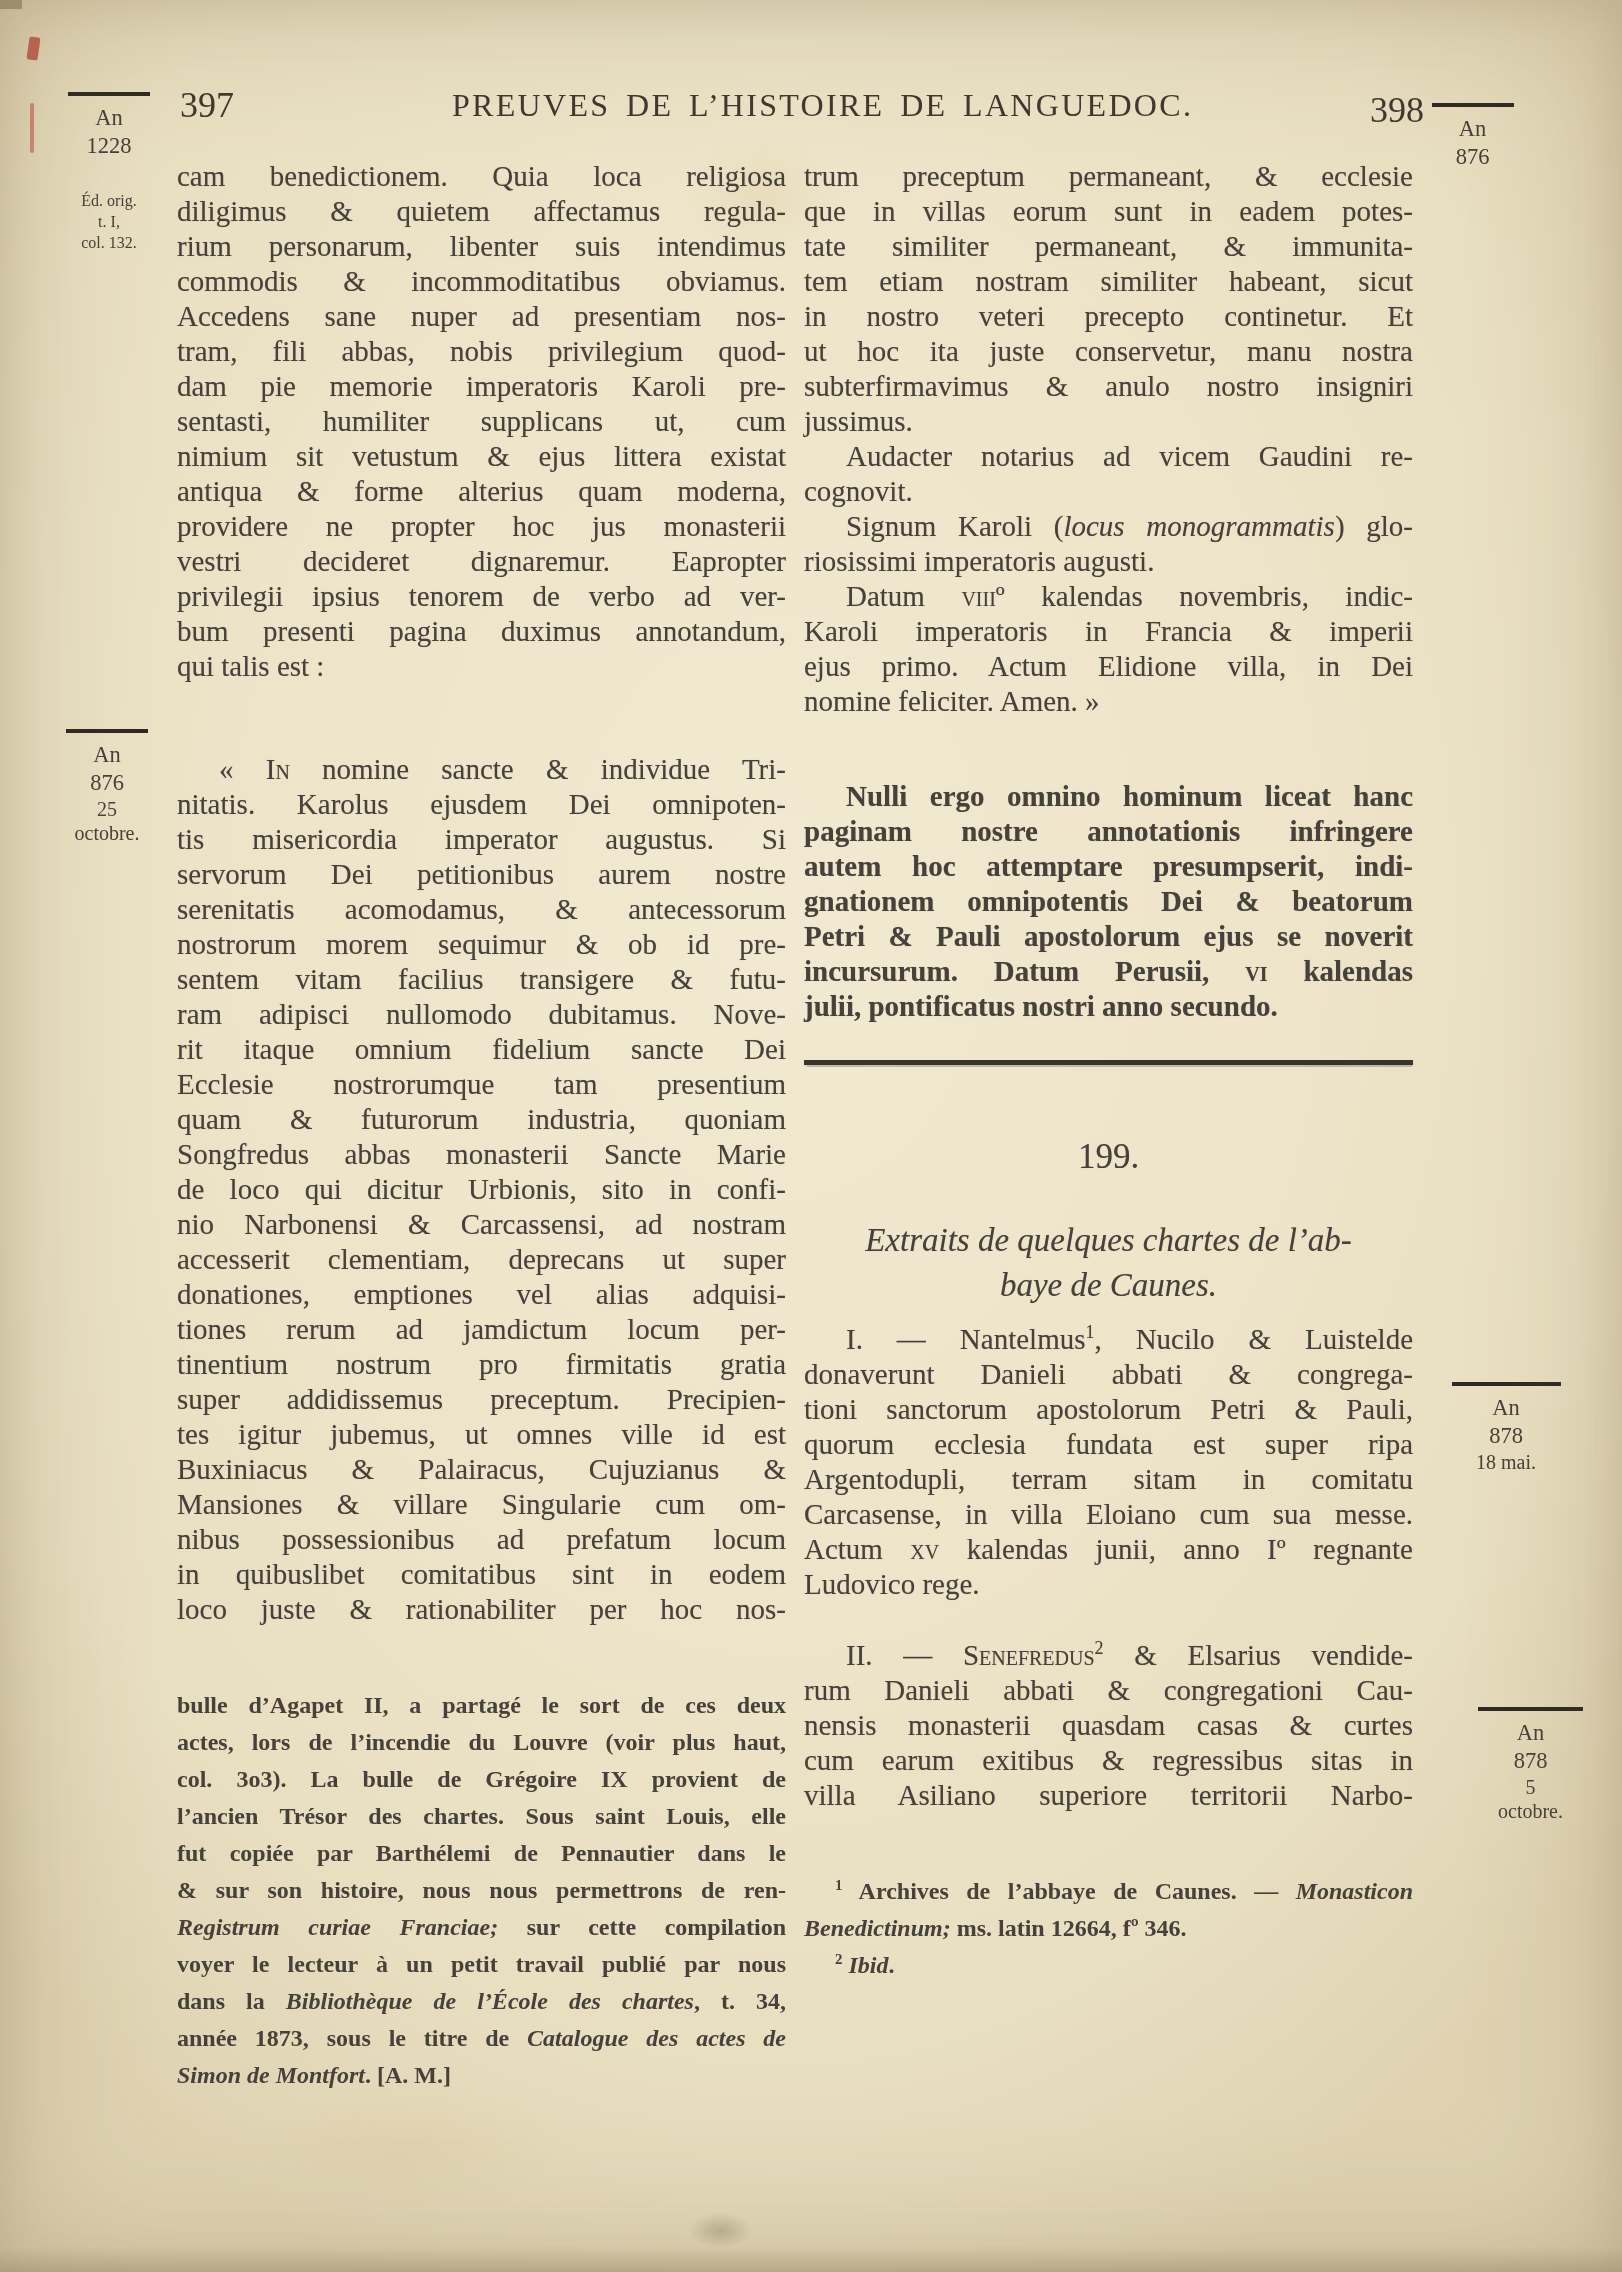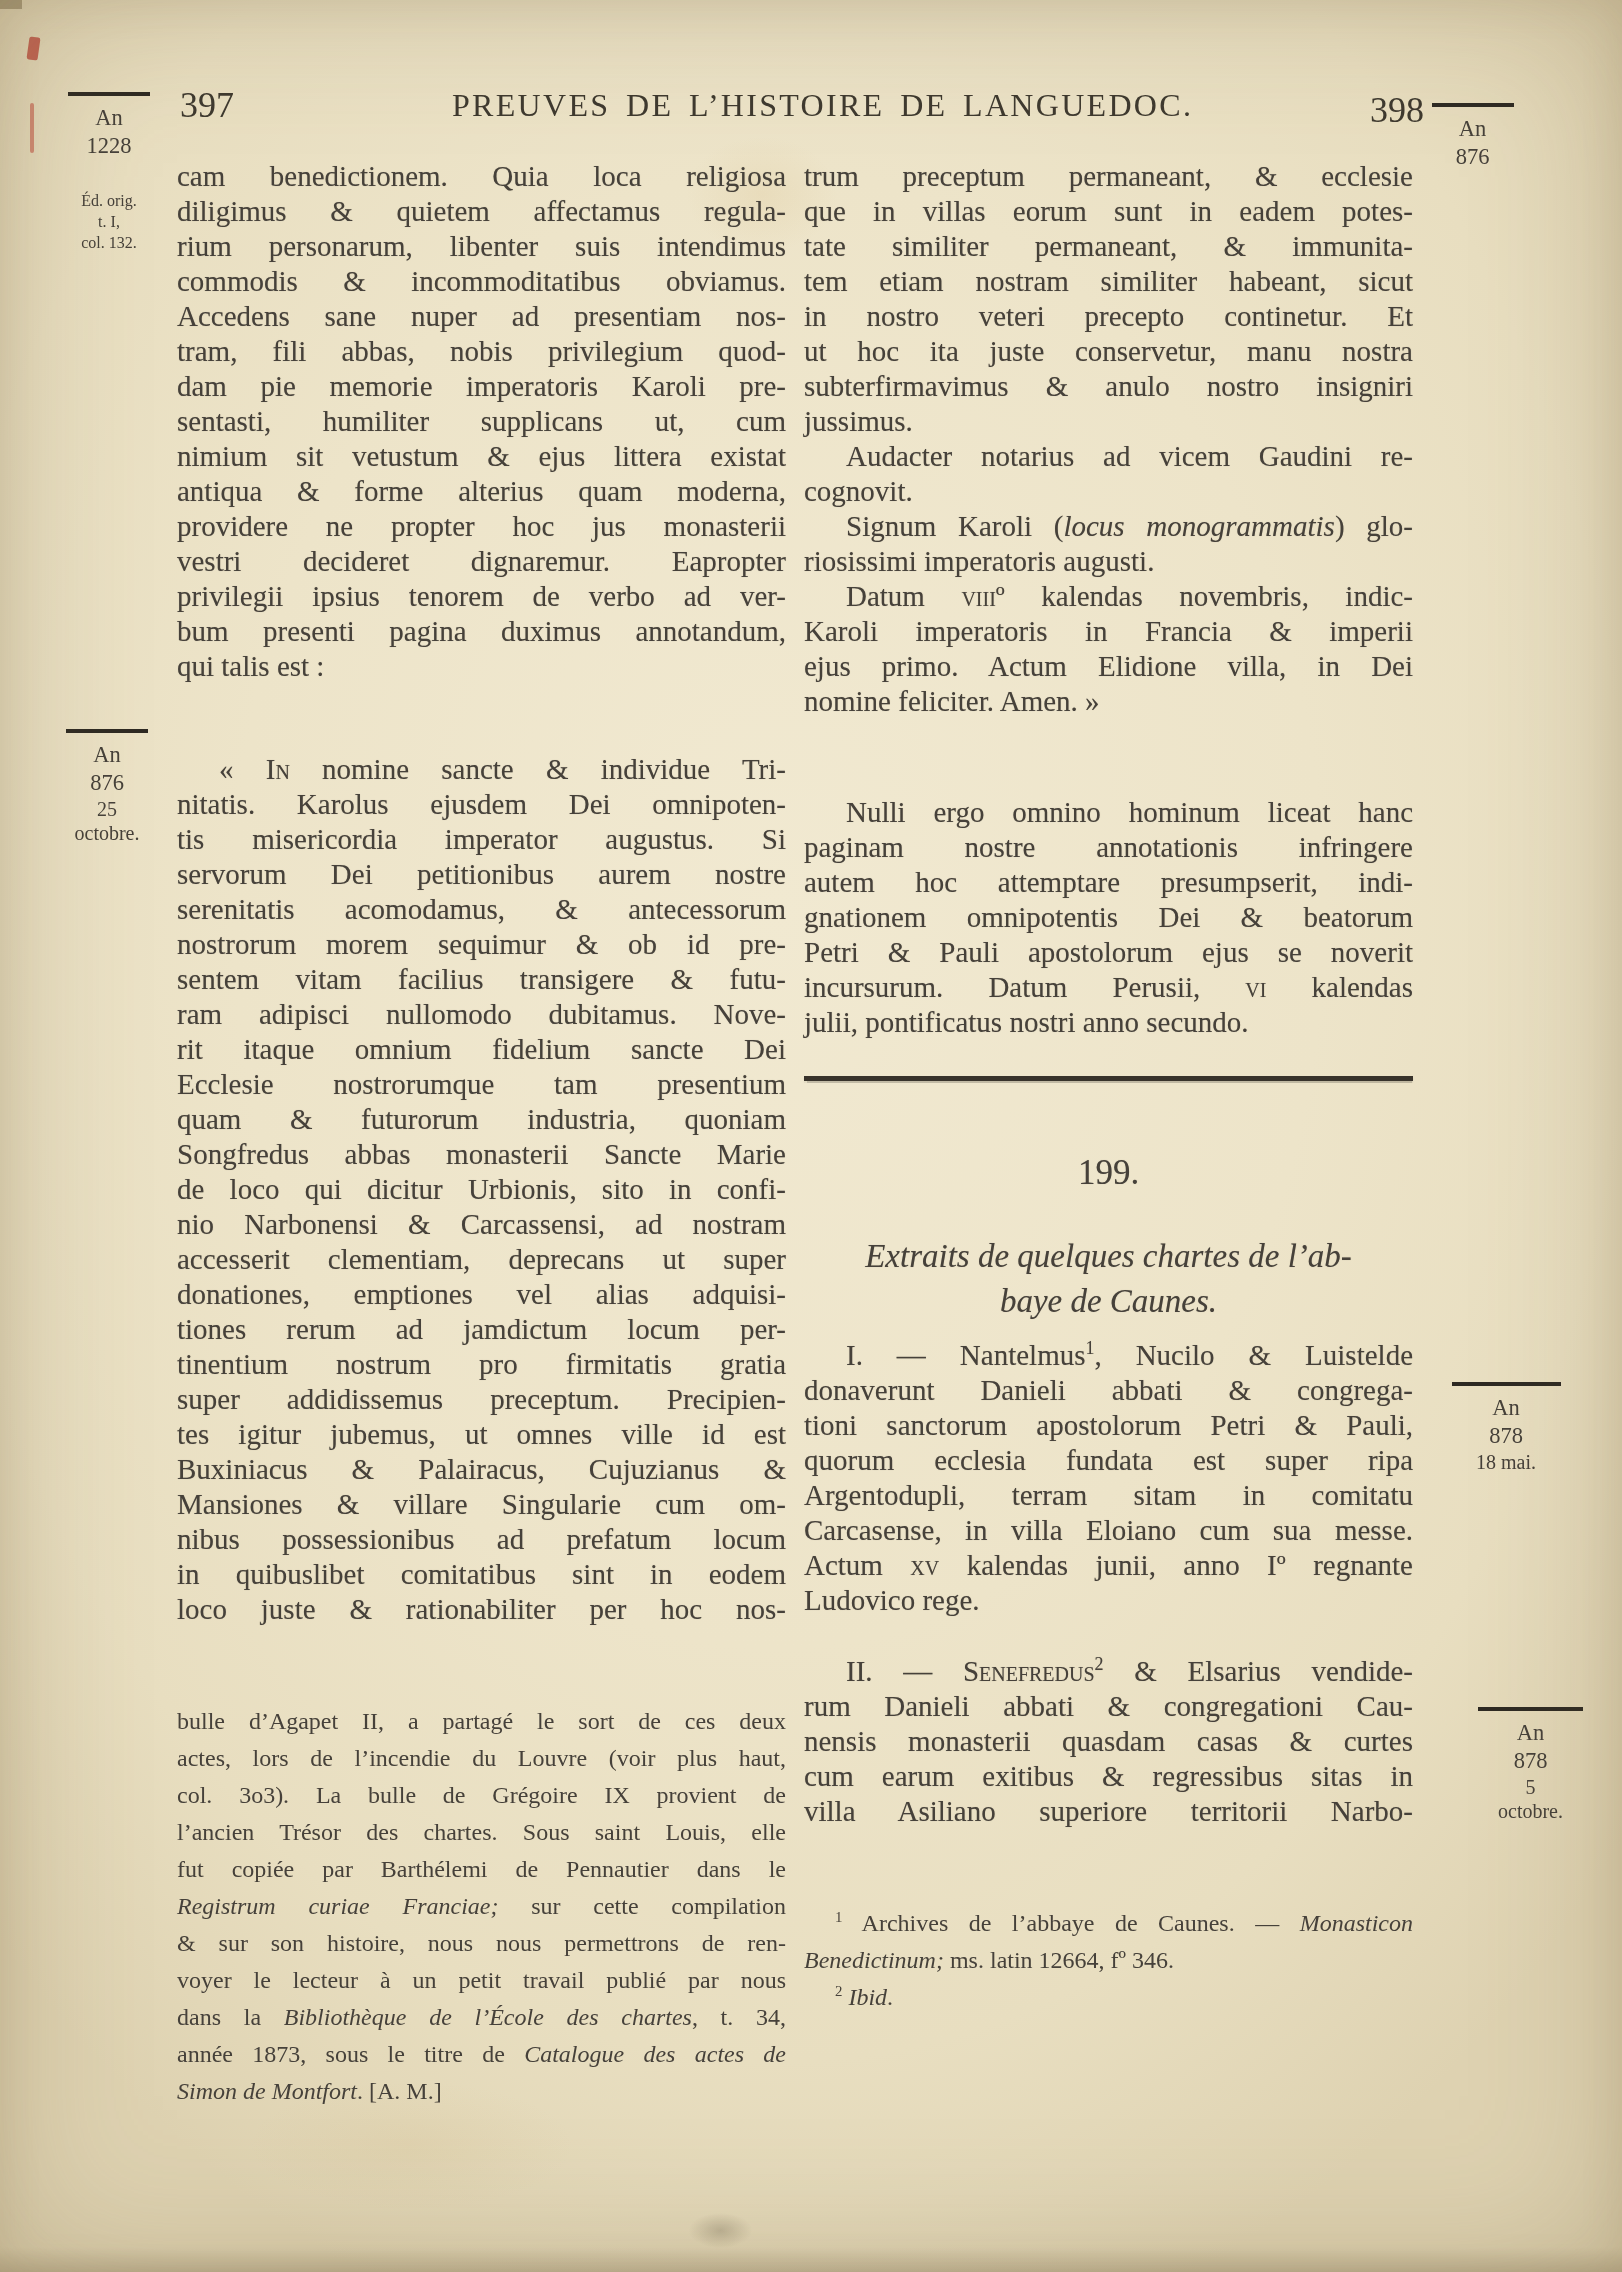--- a/index.html
+++ b/index.html
@@ -28,21 +28,21 @@
   }
   
   .col{position:absolute;top:159px;font-size:29px;line-height:35px;
        text-shadow:0 0 0.8px rgba(70,63,52,.35);}
   .col-left{left:177px;width:609px;}
   .col-right{left:804px;width:609px;}
   .blk{margin-top:0;}
   .g0{margin-top:0;}
   .g1{margin-top:14px;}
   .g2{margin-top:36px;}
-  .g3{margin-top:76px;}
+  .g3{margin-top:60px;font-weight:bold;}
   .g4{margin-top:68px;}
   .g5{margin-top:72px;}
   .g6{margin-top:41px;}
   .line{text-align:justify;text-align-last:justify;}
   .line.last{text-align-last:left;}
   .line.ind{text-indent:42px;}
   .fn{font-size:24px;line-height:37px;text-shadow:none;}
   .fn .line.ind{text-indent:31px;}
   .i{font-style:italic;}
   .sc{font-variant:small-caps;}
@@ -139,22 +139,22 @@
         <div class="line">nibus possessionibus ad prefatum locum</div>
         <div class="line">in quibuslibet comitatibus sint in eodem</div>
         <div class="line">loco juste &amp; rationabiliter per hoc nos-</div>
       </div>
       <div class="blk g3 fn">
         <div class="line">bulle d’Agapet II, a partagé le sort de ces deux</div>
         <div class="line">actes, lors de l’incendie du Louvre (voir plus haut,</div>
         <div class="line">col. 3o3). La bulle de Grégoire IX provient de</div>
         <div class="line">l’ancien Trésor des chartes. Sous saint Louis, elle</div>
         <div class="line">fut copiée par Barthélemi de Pennautier dans le</div>
+        <div class="line">&amp; sur son histoire, nous nous permettrons de ren-</div>
         <div class="line"><span class="i">Registrum curiae Franciae;</span> sur cette compilation</div>
-        <div class="line">&amp; sur son histoire, nous nous permettrons de ren-</div>
         <div class="line">voyer le lecteur à un petit travail publié par nous</div>
         <div class="line">dans la <span class="i">Bibliothèque de l’École des chartes</span>, t. 34,</div>
         <div class="line">année 1873, sous le titre de <span class="i">Catalogue des actes de</span></div>
         <div class="line last"><span class="i">Simon de Montfort</span>. [A. M.]</div>
       </div>
     </div>
   <div id="col-right" class="col col-right">
       <div class="blk g0">
         <div class="line">trum preceptum permaneant, &amp; ecclesie</div>
         <div class="line">que in villas eorum sunt in eadem potes-</div>

